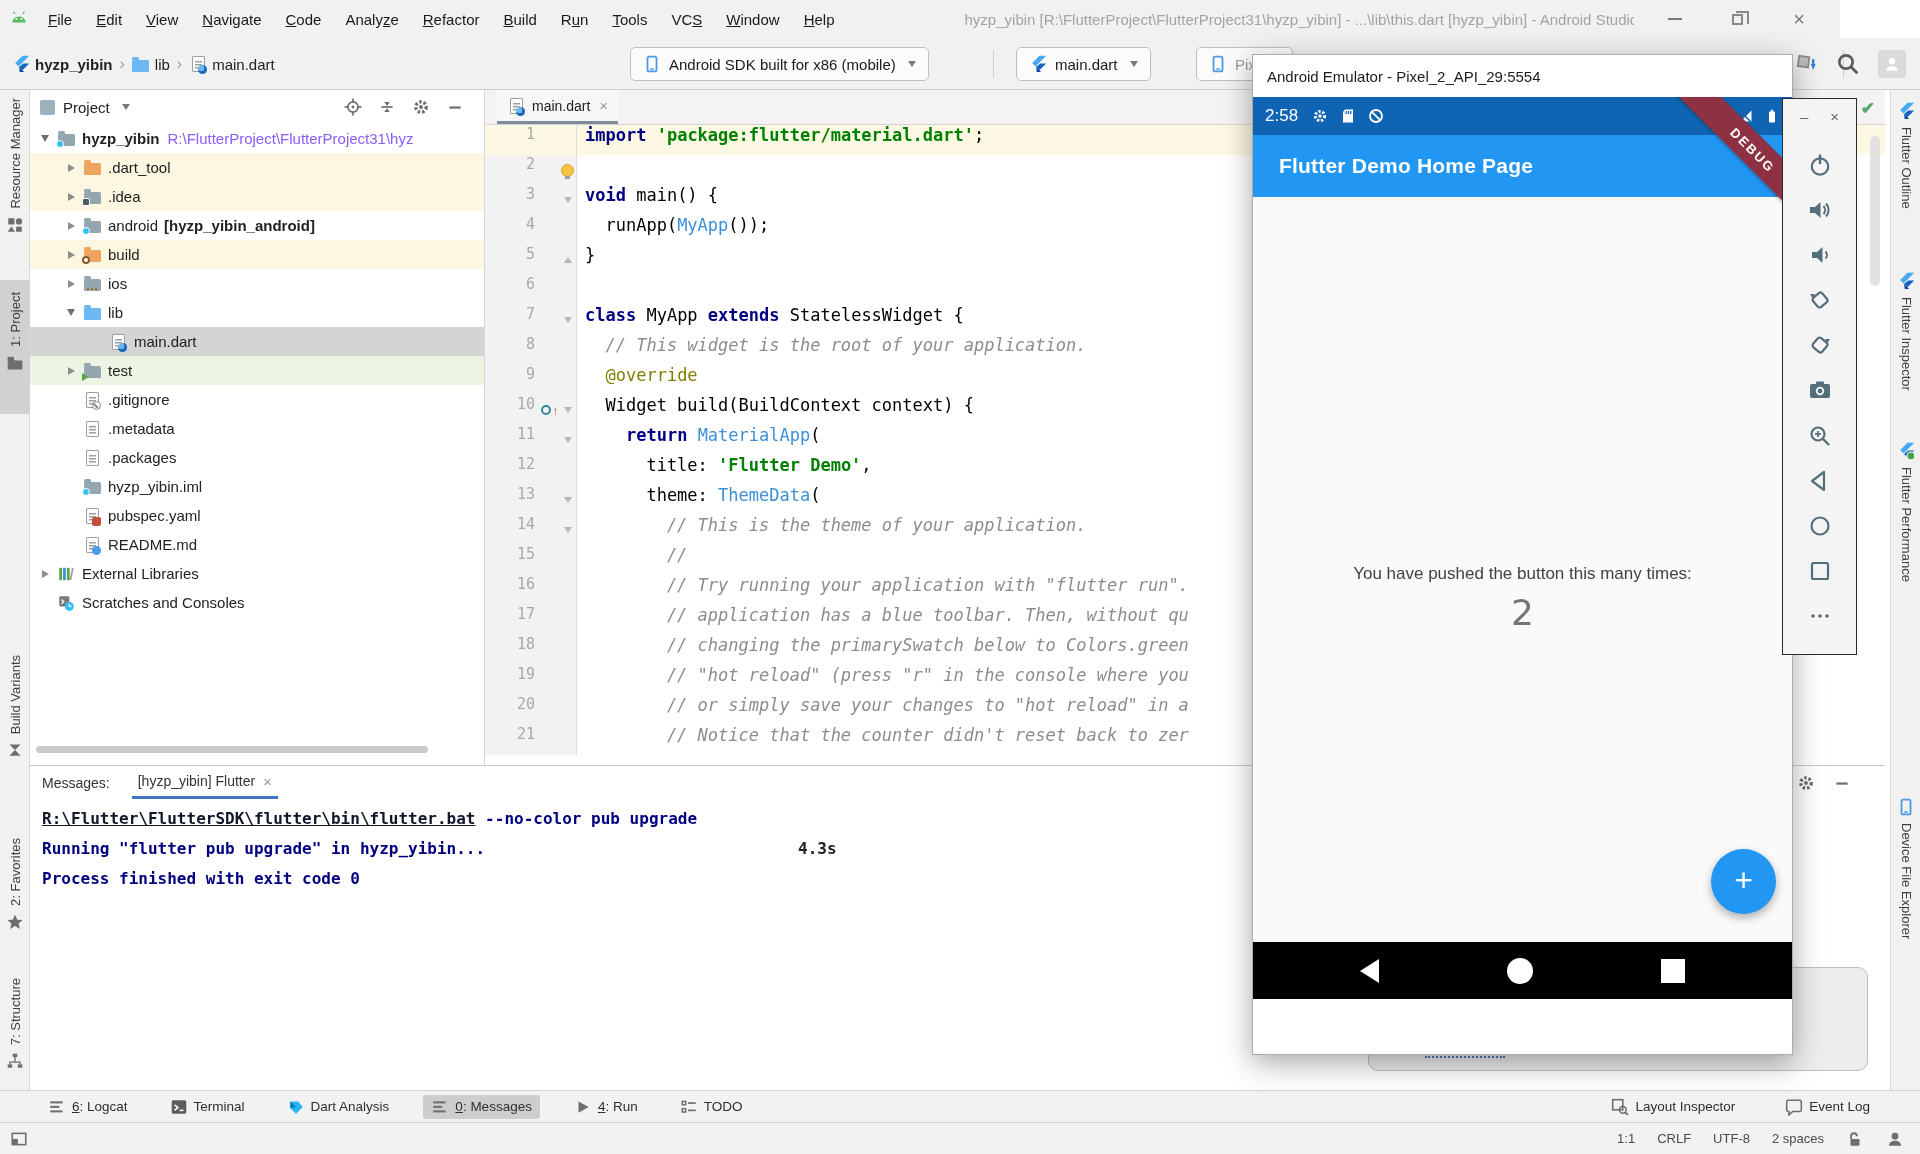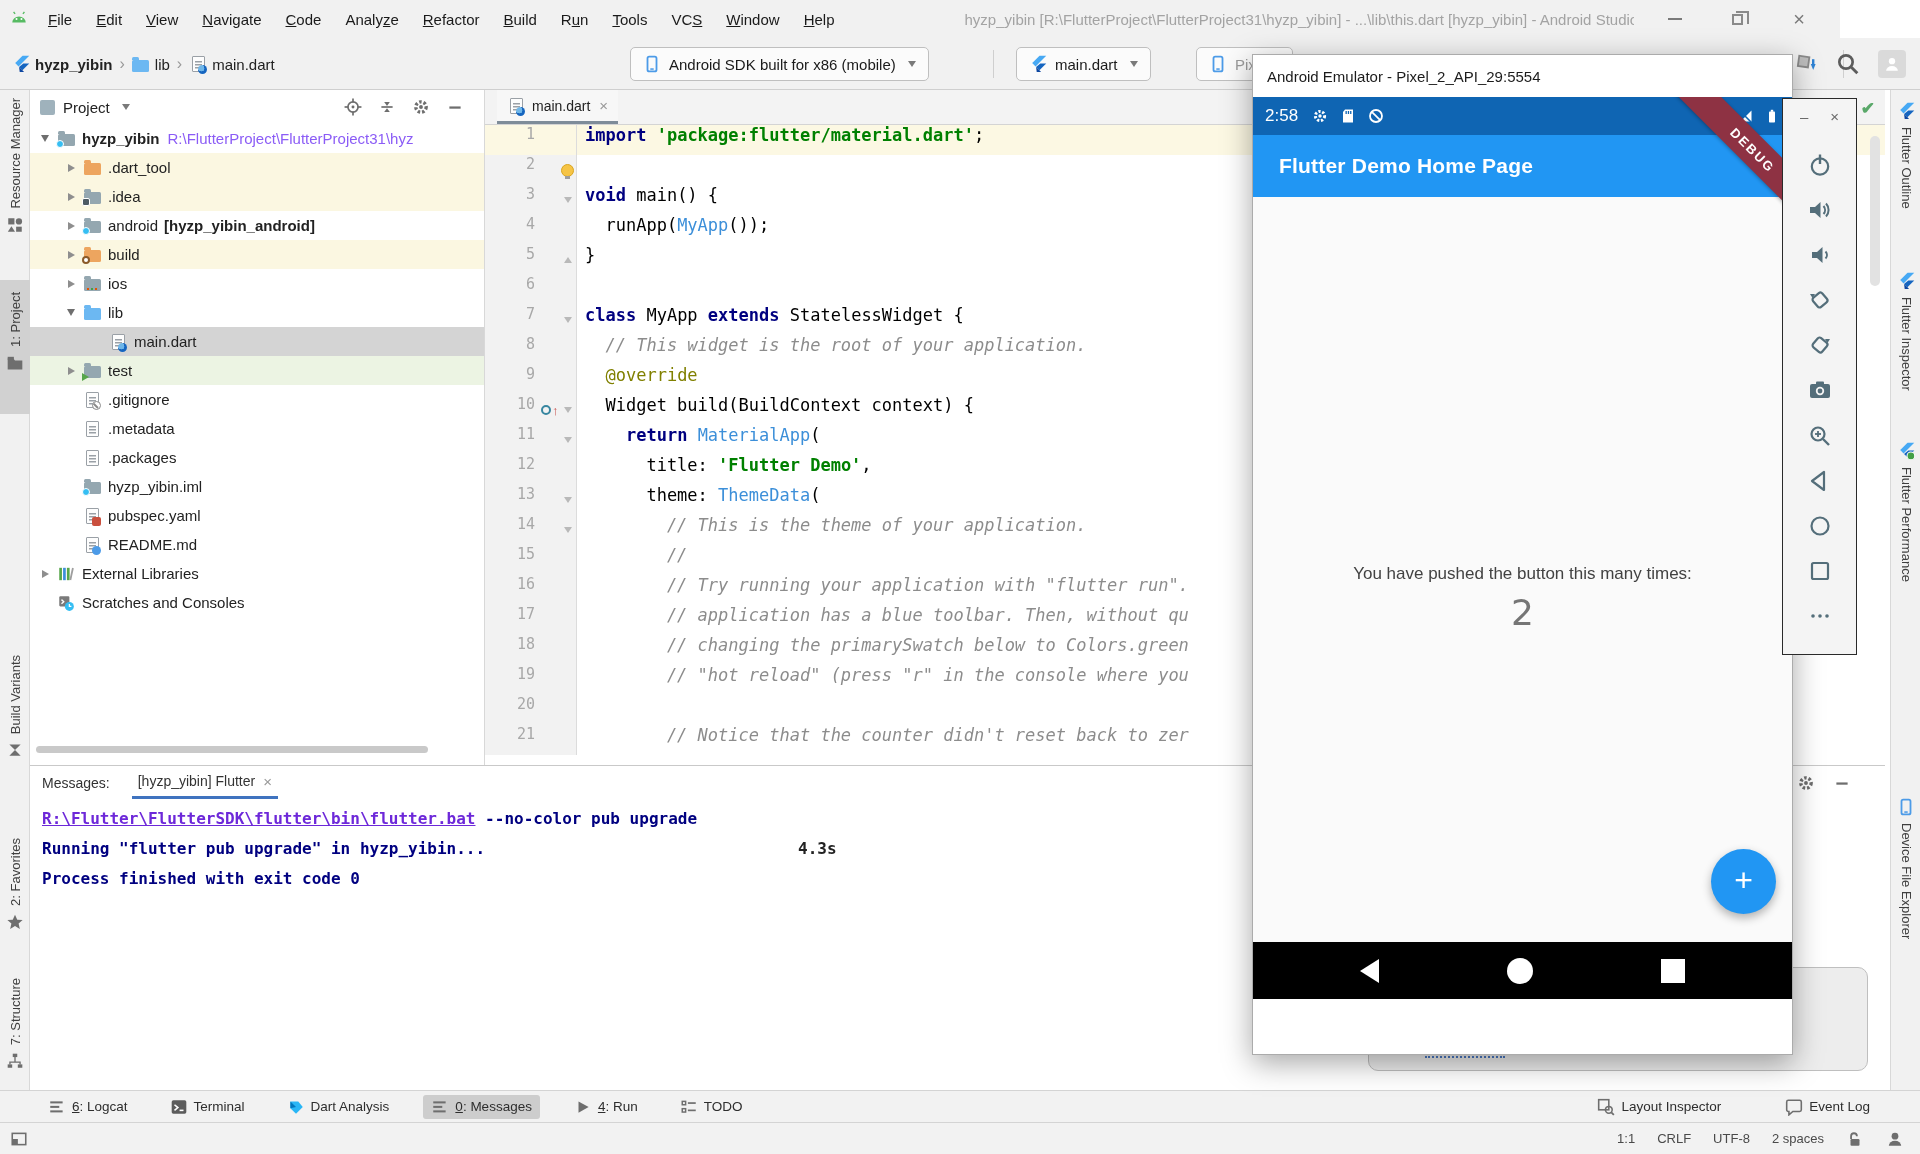--- a/index.html
+++ b/index.html
@@ -108,27 +108,27 @@
 #insp-ok{position:absolute;right:10px;top:8px;color:#59A869;font-size:17px;font-weight:bold}
 #ed-thumb{position:absolute;right:5px;top:46px;width:10px;height:150px;background:#E2E2E2;border-radius:5px}
 
 
 #messages-panel{left:30px;top:765px;width:1855px;height:325px;background:#fff;border-top:1px solid #C9C9C9}
 #msg-header{height:33px;display:flex;align-items:center;padding:0 12px;font-size:14px;color:#333}
 #msg-tab{display:flex;align-items:center;gap:6px;height:33px;margin-left:22px;padding:0 6px;border-bottom:3px solid #3F73BF}
 #msg-icons{margin-left:auto;display:flex;align-items:center;gap:18px;padding-right:22px}
 #msg-lines{padding:10px 0 0 12px}
 .msg-line{position:relative;height:30px;line-height:30px;font:bold 16px "DejaVu Sans Mono",monospace;color:#000080;white-space:pre}
-.msg-link{color:#6d28d9;text-decoration:underline;cursor:pointer}
+.msg-link{color:#0f172a;text-decoration:underline;cursor:pointer}
 .msg-time{position:absolute;left:756px;color:#222;font-weight:bold}
 
 
 #bottom-bar{left:0;top:1090px;width:1920px;height:32px;background:#F2F2F2;border-top:1px solid #D4D4D4;display:flex;align-items:center}
 #bb-left{display:flex;align-items:center;gap:26px;margin-left:40px}
-#bb-right{display:flex;align-items:center;gap:48px;margin-left:auto;margin-right:42px}
+#bb-right{display:flex;align-items:center;gap:34px;margin-left:auto;margin-right:42px}
 .bb-item{display:flex;align-items:center;gap:6px;font-size:13.5px;color:#2e2e2e;padding:3px 8px;border-radius:3px}
 .bb-item.sel{background:#CDCDCD}
 #status-bar{left:0;top:1122px;width:1920px;height:32px;background:#F2F2F2;border-top:1px solid #D4D4D4;display:flex;align-items:center}
 #sb-left{margin-left:10px;display:flex;align-items:center}
 #sb-right{margin-left:auto;margin-right:16px;display:flex;align-items:center;gap:22px;font-size:13px;color:#4A4A4A}
 
 
 #balloon{left:1368px;top:967px;width:500px;height:104px;background:#EDEDED;border:1px solid #BFBFBF;border-radius:10px;z-index:40}
 #balloon .dash{position:absolute;left:56px;top:88px;width:80px;border-bottom:2px dotted #4A78C2}
 
@@ -737,20 +737,21 @@
       <div class="cl">
         <span class="num">19</span>
         <span class="gic"></span>
         <span class="fold"></span>
         <pre class="ct"><span class="tk-cmt">        // "hot reload" (press "r" in the console where you</span></pre>
       </div>
       <div class="cl">
         <span class="num">20</span>
         <span class="gic"></span>
         <span class="fold"></span>
+        <pre class="ct"><span class="tk-cmt">        // or simply save your changes to "hot reload" in a</span></pre>
       </div>
       <div class="cl">
         <span class="num">21</span>
         <span class="gic"></span>
         <span class="fold"></span>
         <pre class="ct"><span class="tk-cmt">        // Notice that the counter didn't reset back to zer</span></pre>
       </div>
     </div>
   <div id="insp-ok">✔</div>
   <div id="ed-thumb"></div>

